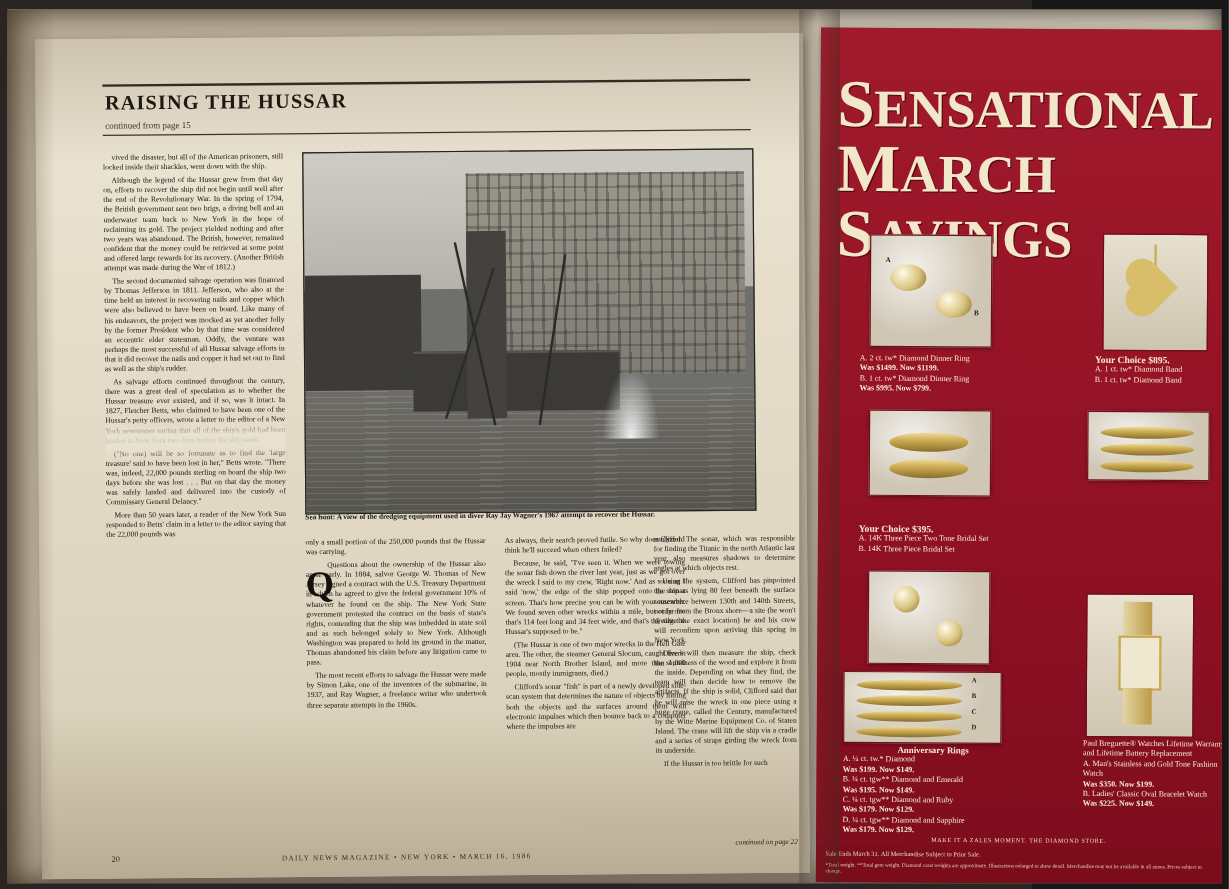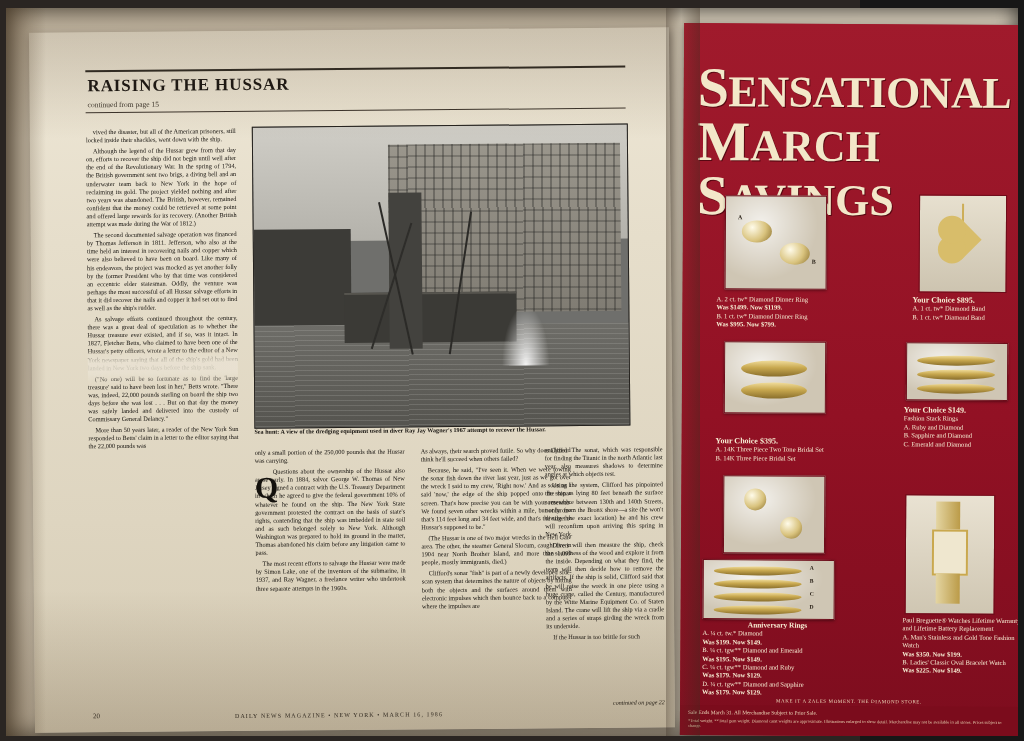--- a/index.html
+++ b/index.html
@@ -308,27 +308,20 @@
         <div>B. 1 ct. tw* Diamond Dinner Ring</div>
         <div class="now">Was $995.    Now $799.</div>
       </div>
 
       <div class="lbl" style="left:230px;top:272px;width:118px;">
         <div style="font-size:8px;font-weight:700;">Your Choice $895.</div>
         <div>A. 1 ct. tw* Diamond Band</div>
         <div>B. 1 ct. tw* Diamond Band</div>
       </div>
 
-      <div class="lbl" style="left:222px;top:382px;width:120px;">
-        <div style="font-size:8px;font-weight:700;">Your Choice $149.</div>
-        <div>Fashion Stack Rings</div>
-        <div>A. Ruby and Diamond</div>
-        <div>B. Sapphire and Diamond</div>
-        <div>C. Emerald and Diamond</div>
-      </div>
 
       <div class="lbl" style="left:34px;top:414px;width:140px;">
         <div style="font-size:8px;font-weight:700;">Your Choice $395.</div>
         <div>A. 14K Three Piece Two Tone Bridal Set</div>
         <div>B. 14K Three Piece Bridal Set</div>
       </div>
 
       <div class="lbl" style="left:22px;top:598px;width:150px;">
         <div style="font-weight:700;font-size:7.4px;text-align:center;">Anniversary Rings</div>
         <div>A. ¼ ct. tw.* Diamond</div>

